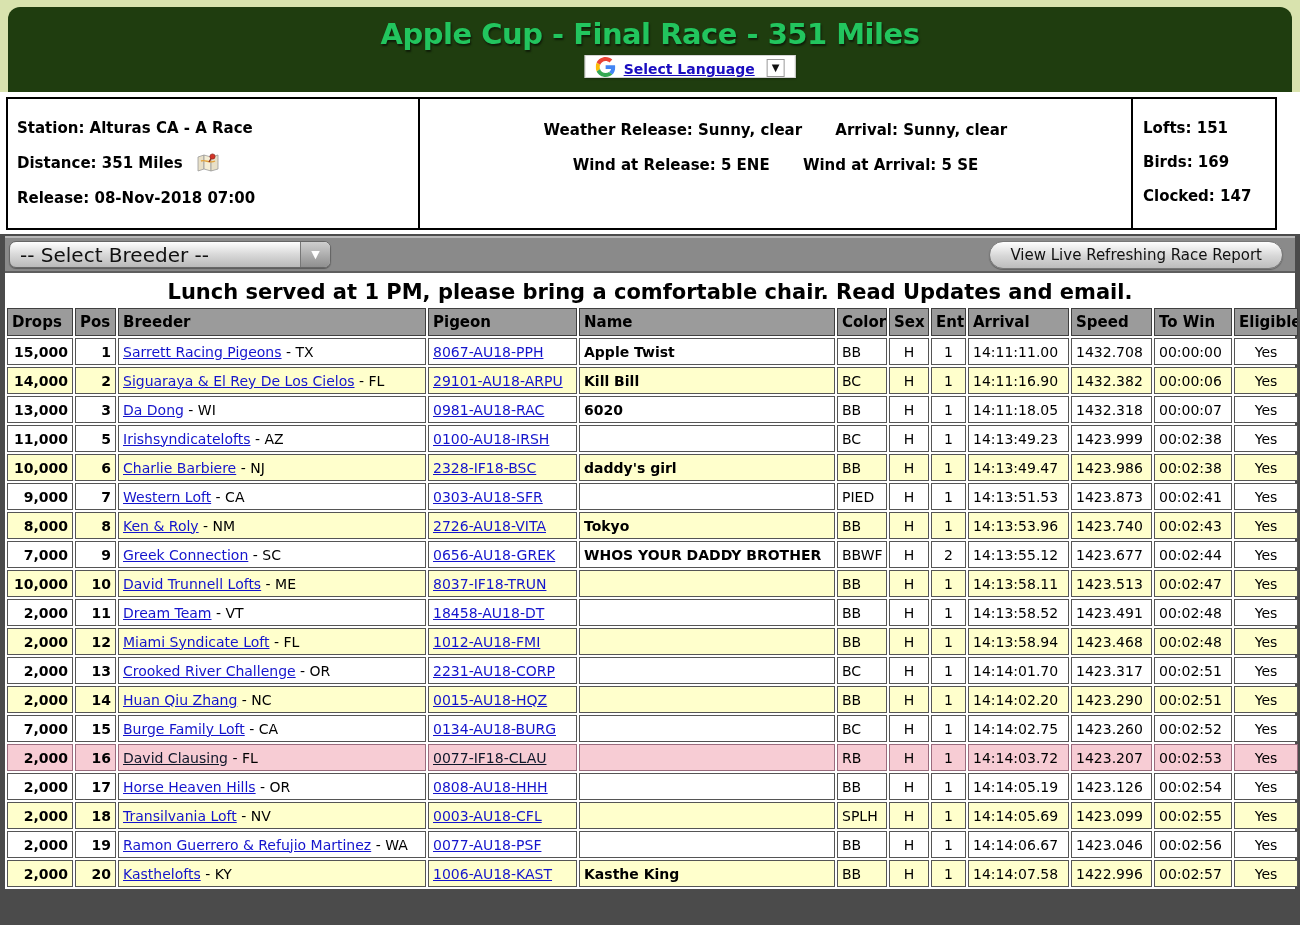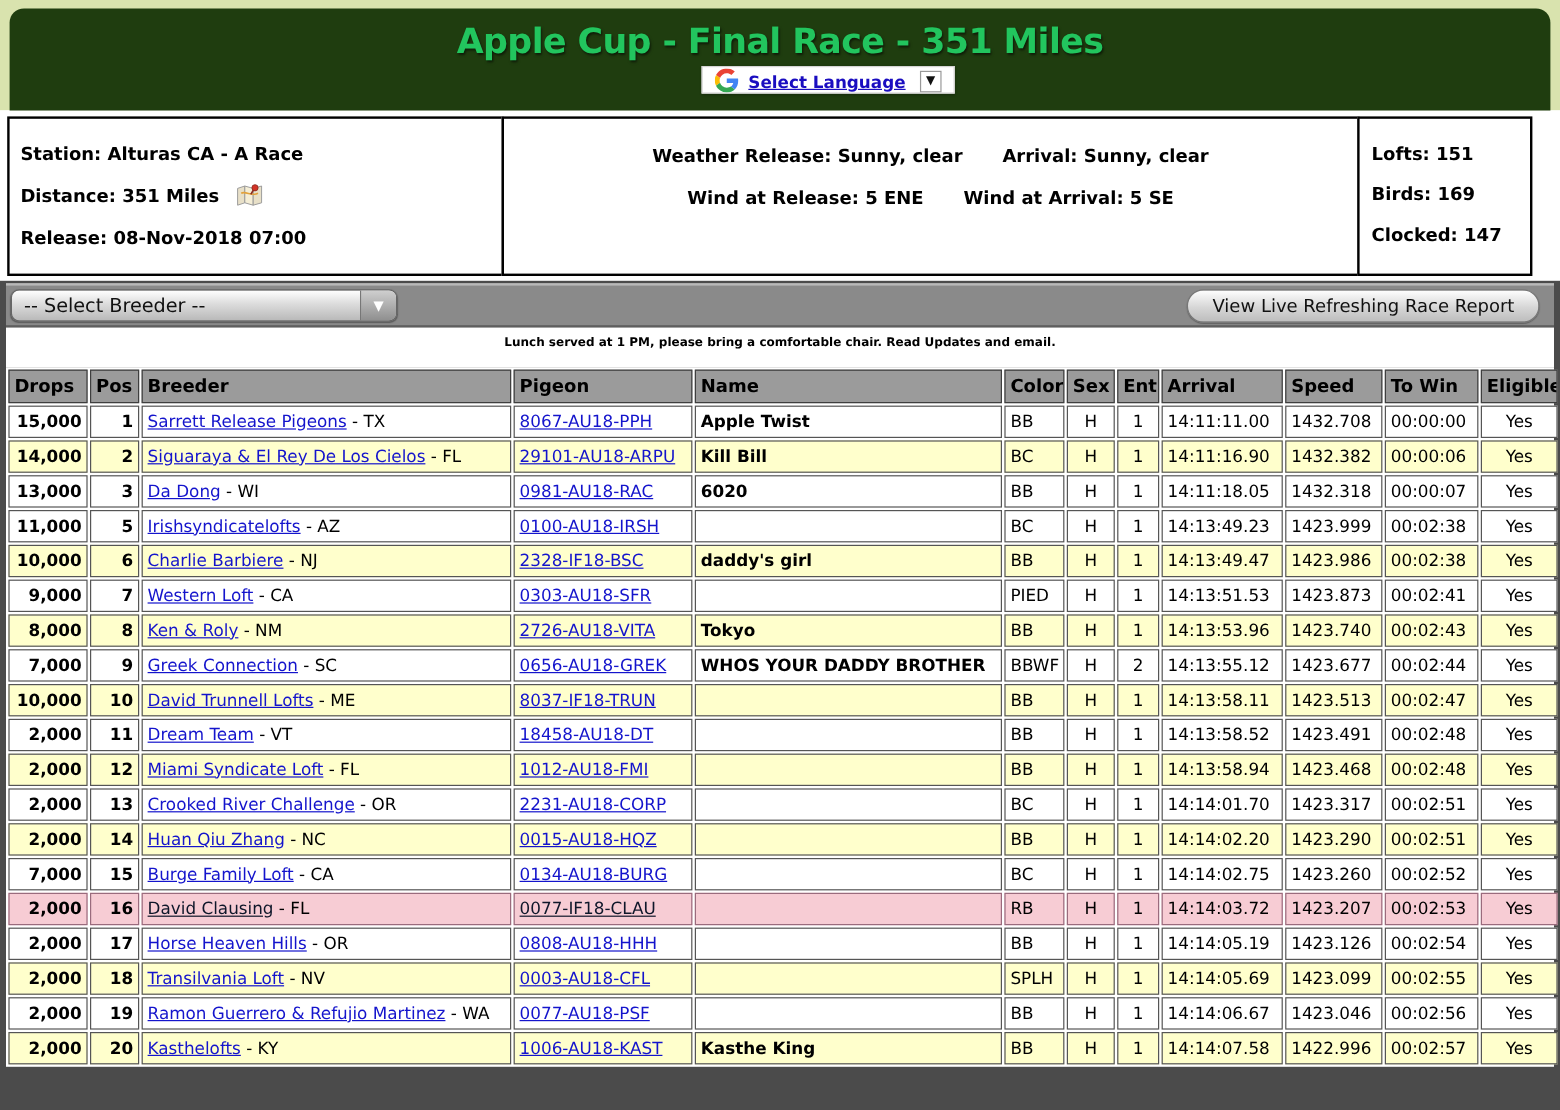--- a/index.html
+++ b/index.html
@@ -64,36 +64,36 @@
     background:var(--toolbar-gray);
     border-top:2px solid #b8b8b8;border-bottom:2px solid #5e5e5e;
     height:37px;display:flex;align-items:center;padding:0 4px;
   }
   .breeder-select{
     width:322px;height:27px;border:1px solid #666;border-radius:7px;
     background:linear-gradient(#ffffff,#dcdcdc 45%,#b9b9b9);
     display:flex;align-items:center;cursor:pointer;overflow:hidden;
     box-shadow:0 1px 1px rgba(0,0,0,0.35);
   }
-  .breeder-select .sel-label{flex:1;padding-left:10px;font-size:16px;color:#111;}
+  .breeder-select .sel-label{flex:1;padding-left:10px;font-size:20px;color:#111;}
   .breeder-select .sel-arrow{
     width:30px;height:100%;display:flex;align-items:center;justify-content:center;
     background:linear-gradient(#cfcfcf,#8f8f8f);border-left:1px solid #777;
     color:#fff;font-size:11px;
   }
   .live-report-btn{
     margin-left:auto;margin-right:8px;height:28px;padding:0 20px;
     border:1px solid #777;border-radius:15px;font-size:15px;color:#111;
     background:linear-gradient(#fefefe,#d6d6d6 55%,#bdbdbd);
     font-family:"DejaVu Sans","Liberation Sans",sans-serif;cursor:pointer;
     box-shadow:0 1px 1px rgba(0,0,0,0.3);
   }
   .notice-bar{
     background:#fff;height:33px;text-align:center;
-    font-weight:bold;font-size:10px;padding-top:7px;
+    font-weight:bold;font-size:21px;padding-top:7px;
   }
   
   .table-area{background:#fff;}
   table.results{
     border-collapse:separate;border-spacing:2px;width:100%;
     table-layout:fixed;font-size:14px;
   }
   table.results th{
     background:var(--header-cell-gray);border:1px solid #3f3f3f;
     font-size:15px;text-align:left;padding:4px 4px;height:26px;
@@ -207,21 +207,21 @@
               <th>Arrival</th>
               <th>Speed</th>
               <th>To Win</th>
               <th>Eligible</th>
             </tr>
           </thead>
         <tbody>
             <tr class="row-white">
               <td class="c-right bold">15,000</td>
               <td class="c-right bold">1</td>
-              <td><span class="lnk">Sarrett Release Pigeons</span> - TX</td>
+              <td><span class="lnk">Sarrett Racing Pigeons</span> - TX</td>
               <td><span class="lnk">8067-AU18-PPH</span></td>
               <td class="bold">Apple Twist</td>
               <td>BB</td>
               <td class="c-center">H</td>
               <td class="c-center">1</td>
               <td>14:11:11.00</td>
               <td>1432.708</td>
               <td>00:00:00</td>
               <td class="c-center">Yes</td>
             </tr>

